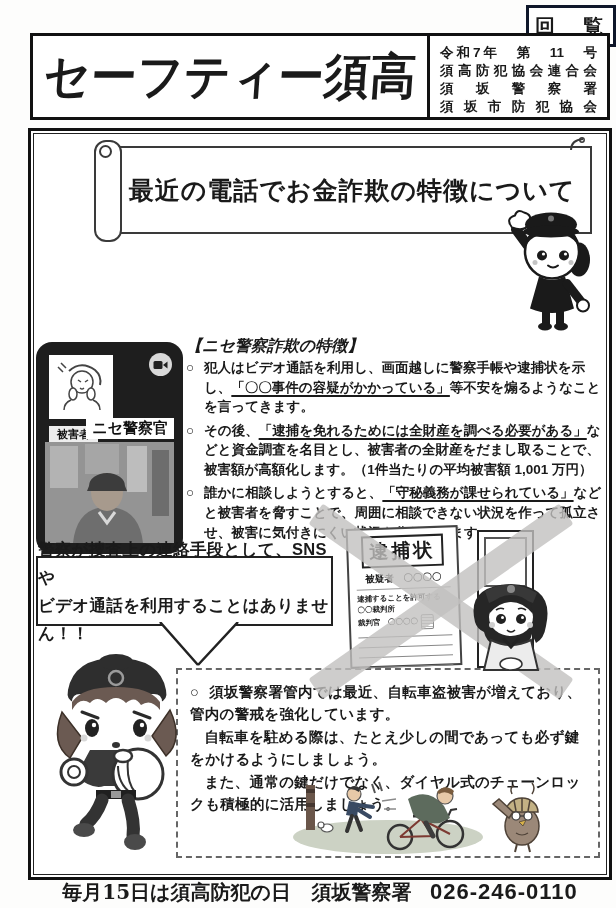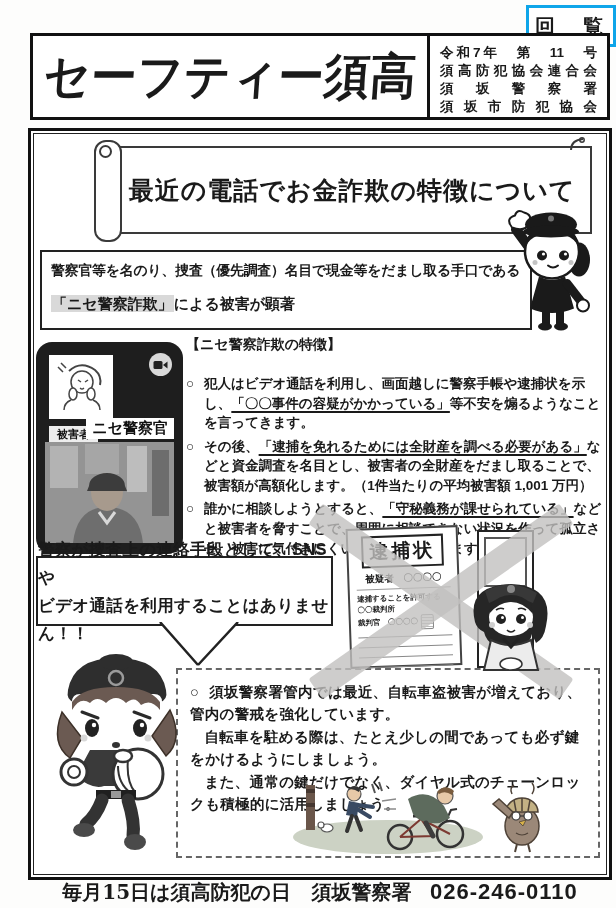--- a/index.html
+++ b/index.html
@@ -1,20 +1,20 @@
 <!DOCTYPE html>
 <html><head>
 <meta charset="utf-8">
 <style>
   html,body{margin:0;padding:0;background:#e8e8e8;}
   #page{position:relative;width:616px;height:908px;background:#fdfdfc;overflow:hidden;
         font-family:"Liberation Sans","DejaVu Sans",sans-serif;color:#1a1a1a;}
 
   
-  #kairan{position:absolute;left:526px;top:5px;width:84px;height:36px;border:3px solid #0ea5e9;
+  #kairan{position:absolute;left:526px;top:5px;width:84px;height:36px;border:3px solid #0f172a;
           display:flex;align-items:center;justify-content:center;font-size:20px;font-weight:800;
           letter-spacing:4px;background:#fff;}
 
   
   #masthead{position:absolute;left:30px;top:33px;width:580px;height:87px;border:3px solid #111;
             background:#fff;display:flex;box-sizing:border-box;}
   .mast-title{flex:1;display:flex;align-items:center;justify-content:center;
               font-size:46px;font-weight:900;white-space:nowrap;transform:skewX(-4deg) scaleY(1.06);}
   .mast-right{width:180px;box-sizing:border-box;border-left:3px solid #111;padding:8px 10px 6px;
               display:flex;flex-direction:column;justify-content:space-between;
@@ -53,21 +53,21 @@
   .cam-badge{position:absolute;right:11px;top:11px;width:23px;height:23px;border-radius:50%;
              background:#d9d9d9;display:flex;align-items:center;justify-content:center;}
   .lbl-victim{position:absolute;left:13px;top:84px;background:#ededed;color:#111;font-size:11px;
               font-weight:600;padding:1px 8px;}
   .lbl-fake{position:absolute;right:9px;top:76px;background:#fff;color:#111;font-size:15px;
             font-weight:600;padding:1px 6px;}
   .call-photo{position:absolute;left:9px;top:100px;width:129px;height:101px;overflow:hidden;}
 
   
   #features{position:absolute;left:186px;top:336px;width:420px;z-index:0;}
-  .f-head{font-size:14px;font-weight:800;margin-bottom:20px;}
+  .f-head{font-size:16px;font-weight:800;margin-bottom:1px;font-style:italic;}
   #features ul{list-style:none;margin:0;padding:0;}
   #features li{display:flex;font-size:13.5px;font-weight:600;line-height:1.45;margin-bottom:4px;}
   #features .marker{flex:none;width:18px;}
   #features .u{text-decoration:underline;text-underline-offset:3px;text-decoration-thickness:1.5px;}
 
   
   #xcross{position:absolute;left:318px;top:512px;width:246px;height:180px;z-index:2;pointer-events:none;}
   #xcross .bar{position:absolute;left:-30px;top:77px;width:306px;height:25px;background:#c2c1bf;
                opacity:.8;border-radius:3px;}
   #xcross .bar1{transform:rotate(35deg);}
@@ -140,26 +140,20 @@
 
   <div id="banner-paper">
     <span>最近の電話でお金詐欺の特徴について</span>
   </div>
   <div id="banner-roll"></div>
   <svg id="banner-curl" width="18" height="14" viewBox="0 0 18 14">
     <path d="M3 13 q0 -10 12 -11" fill="none" stroke="#3a3a3a" stroke-width="2"></path>
     <circle cx="14" cy="3" r="2.2" fill="none" stroke="#3a3a3a" stroke-width="1.5"></circle>
   </svg>
 
-  <div id="lead-box">
-    <div class="lead1">警察官等を名のり、捜査（優先調査）名目で現金等をだまし取る手口である</div>
-    <div class="lead2">
-      <span class="hl">「ニセ警察詐欺」</span><span>による被害が顕著</span>
-    </div>
-  </div>
 
   <svg id="officer" viewBox="0 0 118 135">
     <path d="M46 62 L24 32" stroke="#1a1a1a" stroke-width="10" stroke-linecap="round"></path>
     <path d="M20 30 q-7 -9 3 -12 q2 -7 9 -3 q9 2 5 11 q-4 9 -17 4 Z" fill="#fff" stroke="#1a1a1a" stroke-width="2"></path>
     <ellipse cx="87" cy="62" rx="11" ry="17" fill="#1a1a1a"></ellipse>
     <circle cx="60" cy="54" r="27" fill="#fff" stroke="#1a1a1a" stroke-width="2.5"></circle>
     <path d="M33 52 a27 27 0 0 1 54 0 q-4 -16 -27 -16 q-23 0 -27 16 Z" fill="#1a1a1a"></path>
     <ellipse cx="59" cy="27" rx="26" ry="12" fill="#1a1a1a"></ellipse>
     <ellipse cx="59" cy="34" rx="28" ry="6" fill="#1a1a1a"></ellipse>
     <circle cx="59" cy="21" r="3" fill="#777"></circle>

